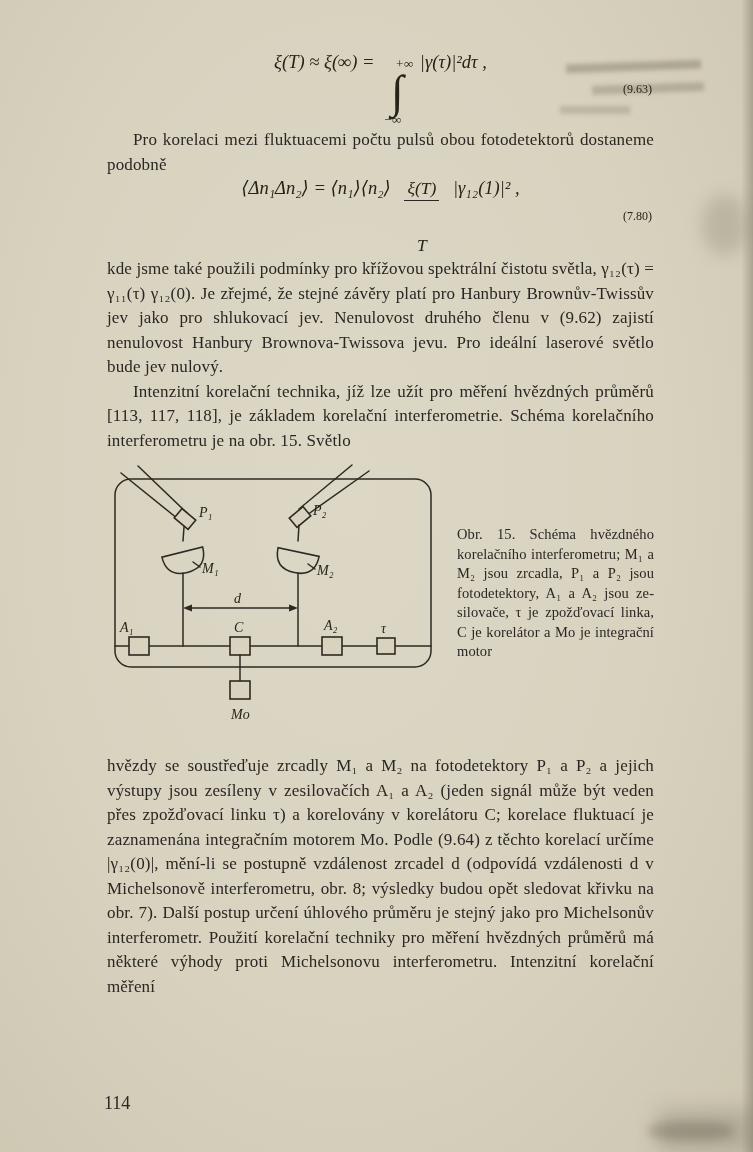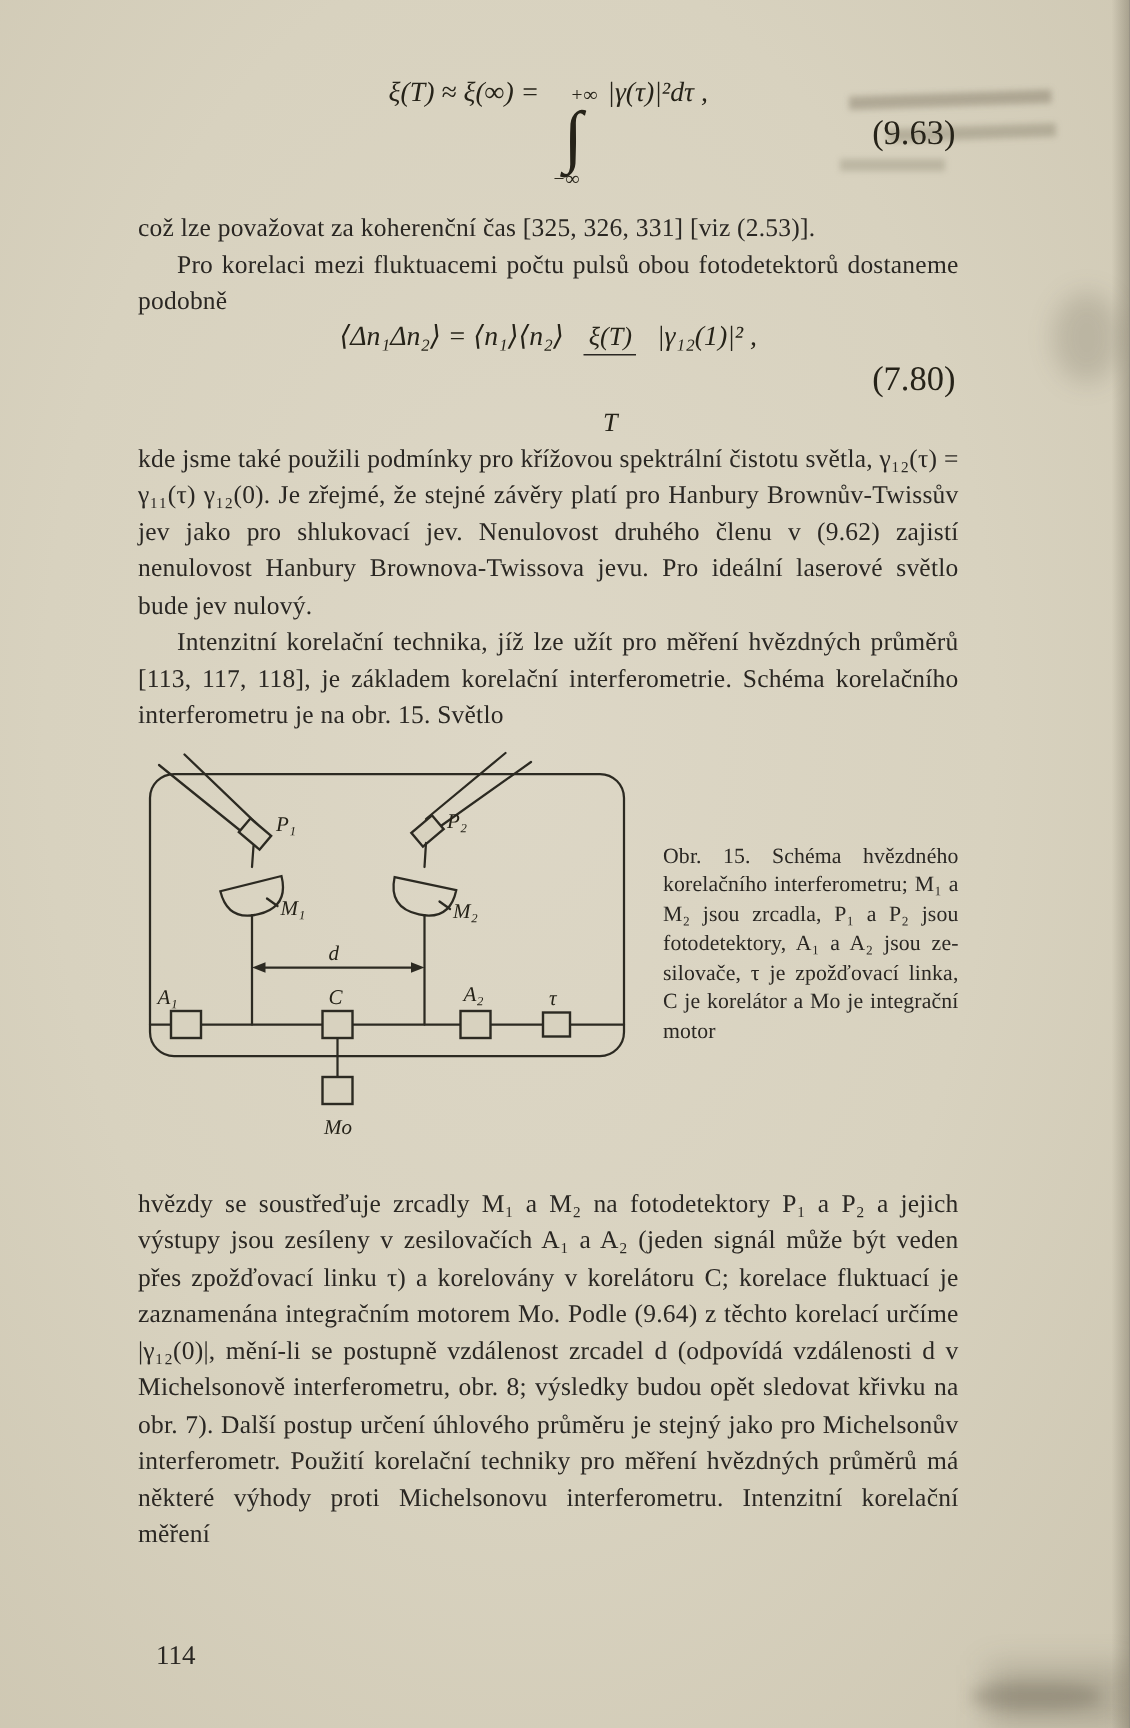--- a/index.html
+++ b/index.html
@@ -5,30 +5,30 @@
   html,body{margin:0;padding:0;background:#8a857a;}
   .page{
     position:relative;
     width:753px;height:1152px;
     margin:0 auto;
     background:radial-gradient(ellipse at 46% 42%, #ddd7c6 0%, #d8d2bf 55%, #cdc6b1 100%);
     font-family:"Liberation Serif","DejaVu Serif",serif;
     color:#2a2723;
     overflow:hidden;
   }
-  .content{position:absolute;left:92px;top:0;width:547px;}
+  .content{position:absolute;left:107px;top:0;width:547px;}
   
   .equation{
     position:relative;display:flex;justify-content:center;align-items:center;
     font-style:italic;font-size:18.5px;color:#262319;
   }
   .eq1{margin-top:50px;height:78px;}
   .eq2{margin-top:10px;height:58px;}
   .eq-number{position:absolute;right:2px;top:50%;transform:translateY(-50%);
-    font-style:normal;font-size:23px;}
+    font-style:normal;font-size:12px;}
   .integral{display:inline-flex;flex-direction:column;align-items:center;margin:0 9px;}
   .int-glyph{font-size:46px;line-height:42px;}
   .lim{font-size:13px;line-height:14px;}
   .lim.up{transform:translateX(7px);}
   .lim.low{transform:translateX(-5px);}
   .frac{display:inline-flex;flex-direction:column;align-items:center;margin:0 9px;line-height:1.15;font-size:17.5px;gap:33px;}
   .frac .num{padding:0 3px 1px;border-bottom:1.4px solid #2a2723;}
   .frac .den{padding-top:1px;}
   .math{white-space:nowrap;}
   
@@ -84,21 +84,20 @@
         <span class="integral">
           <span class="lim up">+∞</span>
           <span class="int-glyph">∫</span>
           <span class="lim low">−∞</span>
         </span>
         <span class="math">|γ(τ)|²dτ ,</span>
       </span>
       <span class="eq-number">(9.63)</span>
     </div>
 
-    <p class="body-text after-eq">což lze považovat za koherenční čas [325, 326, 331] [viz (2.53)].</p>
     <p class="body-text indent">Pro korelaci mezi fluktuacemi počtu pulsů obou fotodetektorů dostaneme podobně</p>
 
     <div class="equation eq2">
       <span class="eq-body">
         <span class="math">⟨Δn₁Δn₂⟩ = ⟨n₁⟩⟨n₂⟩</span>
         <span class="frac">
           <span class="num">ξ(T)</span>
           <span class="den">T</span>
         </span>
         <span class="math">|γ₁₂(1)|² ,</span>

